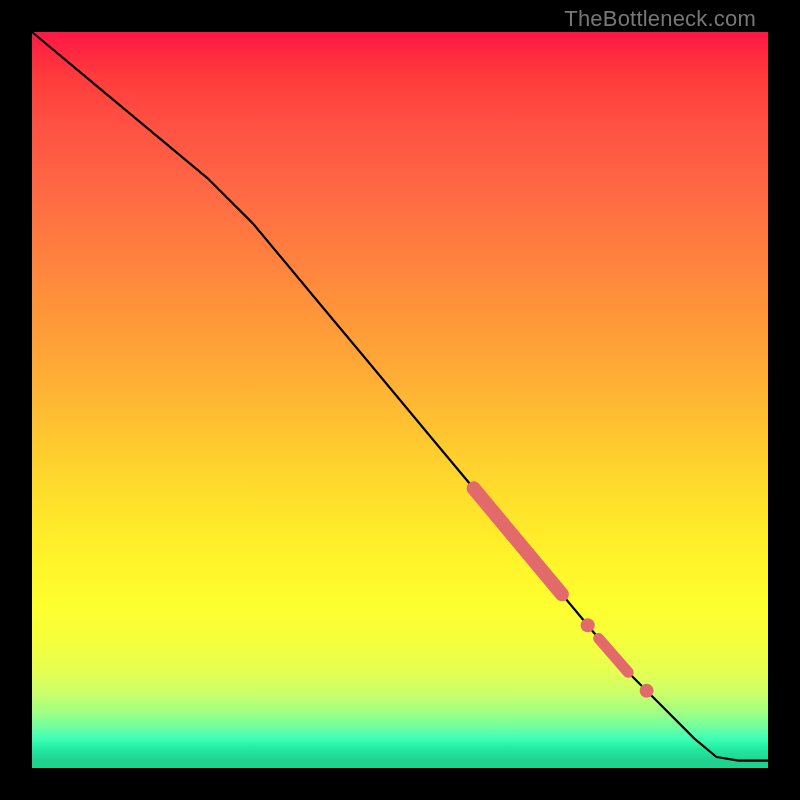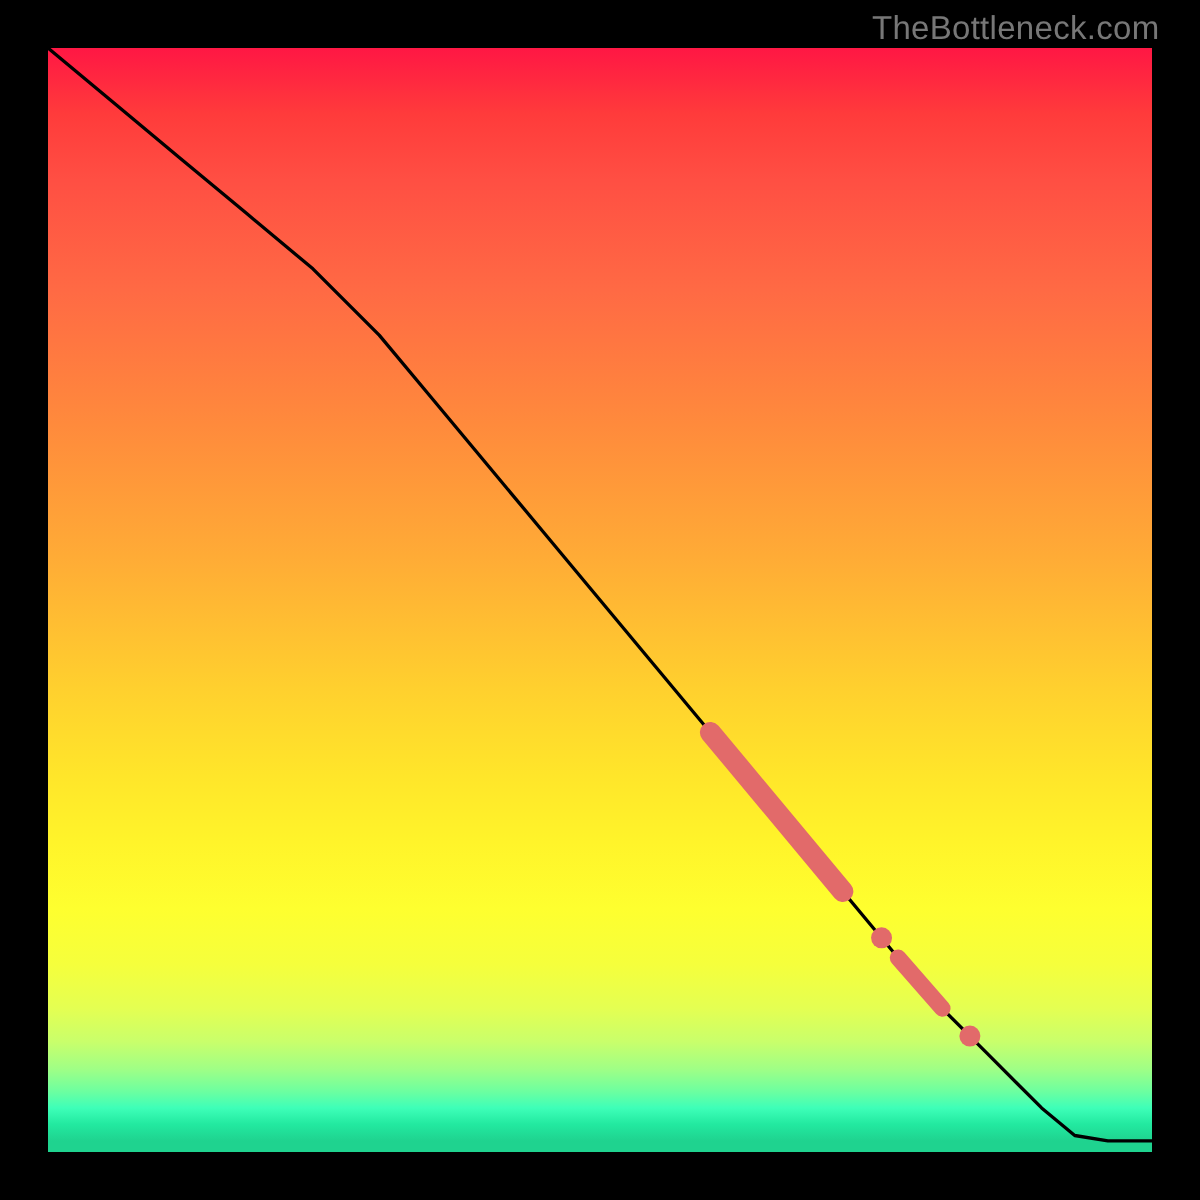--- a/index.html
+++ b/index.html
@@ -42,21 +42,21 @@
       #9fff86 92.5%,
       #6dffa0 94.5%,
       #3effb8 96%,
       #22e9a0 97.5%,
       #1fd38f 99%,
       #1fd38f 100%
     );
   }
   .attribution {
     position: absolute;
-    right: 27px;
+    right: 44px;
     top: 6px;
     color: #777;
     font-size: 22px;
     font-weight: 500;
     letter-spacing: 0.2px;
     user-select: none;
   }
   svg.curve {
     position: absolute;
     left: 0;

